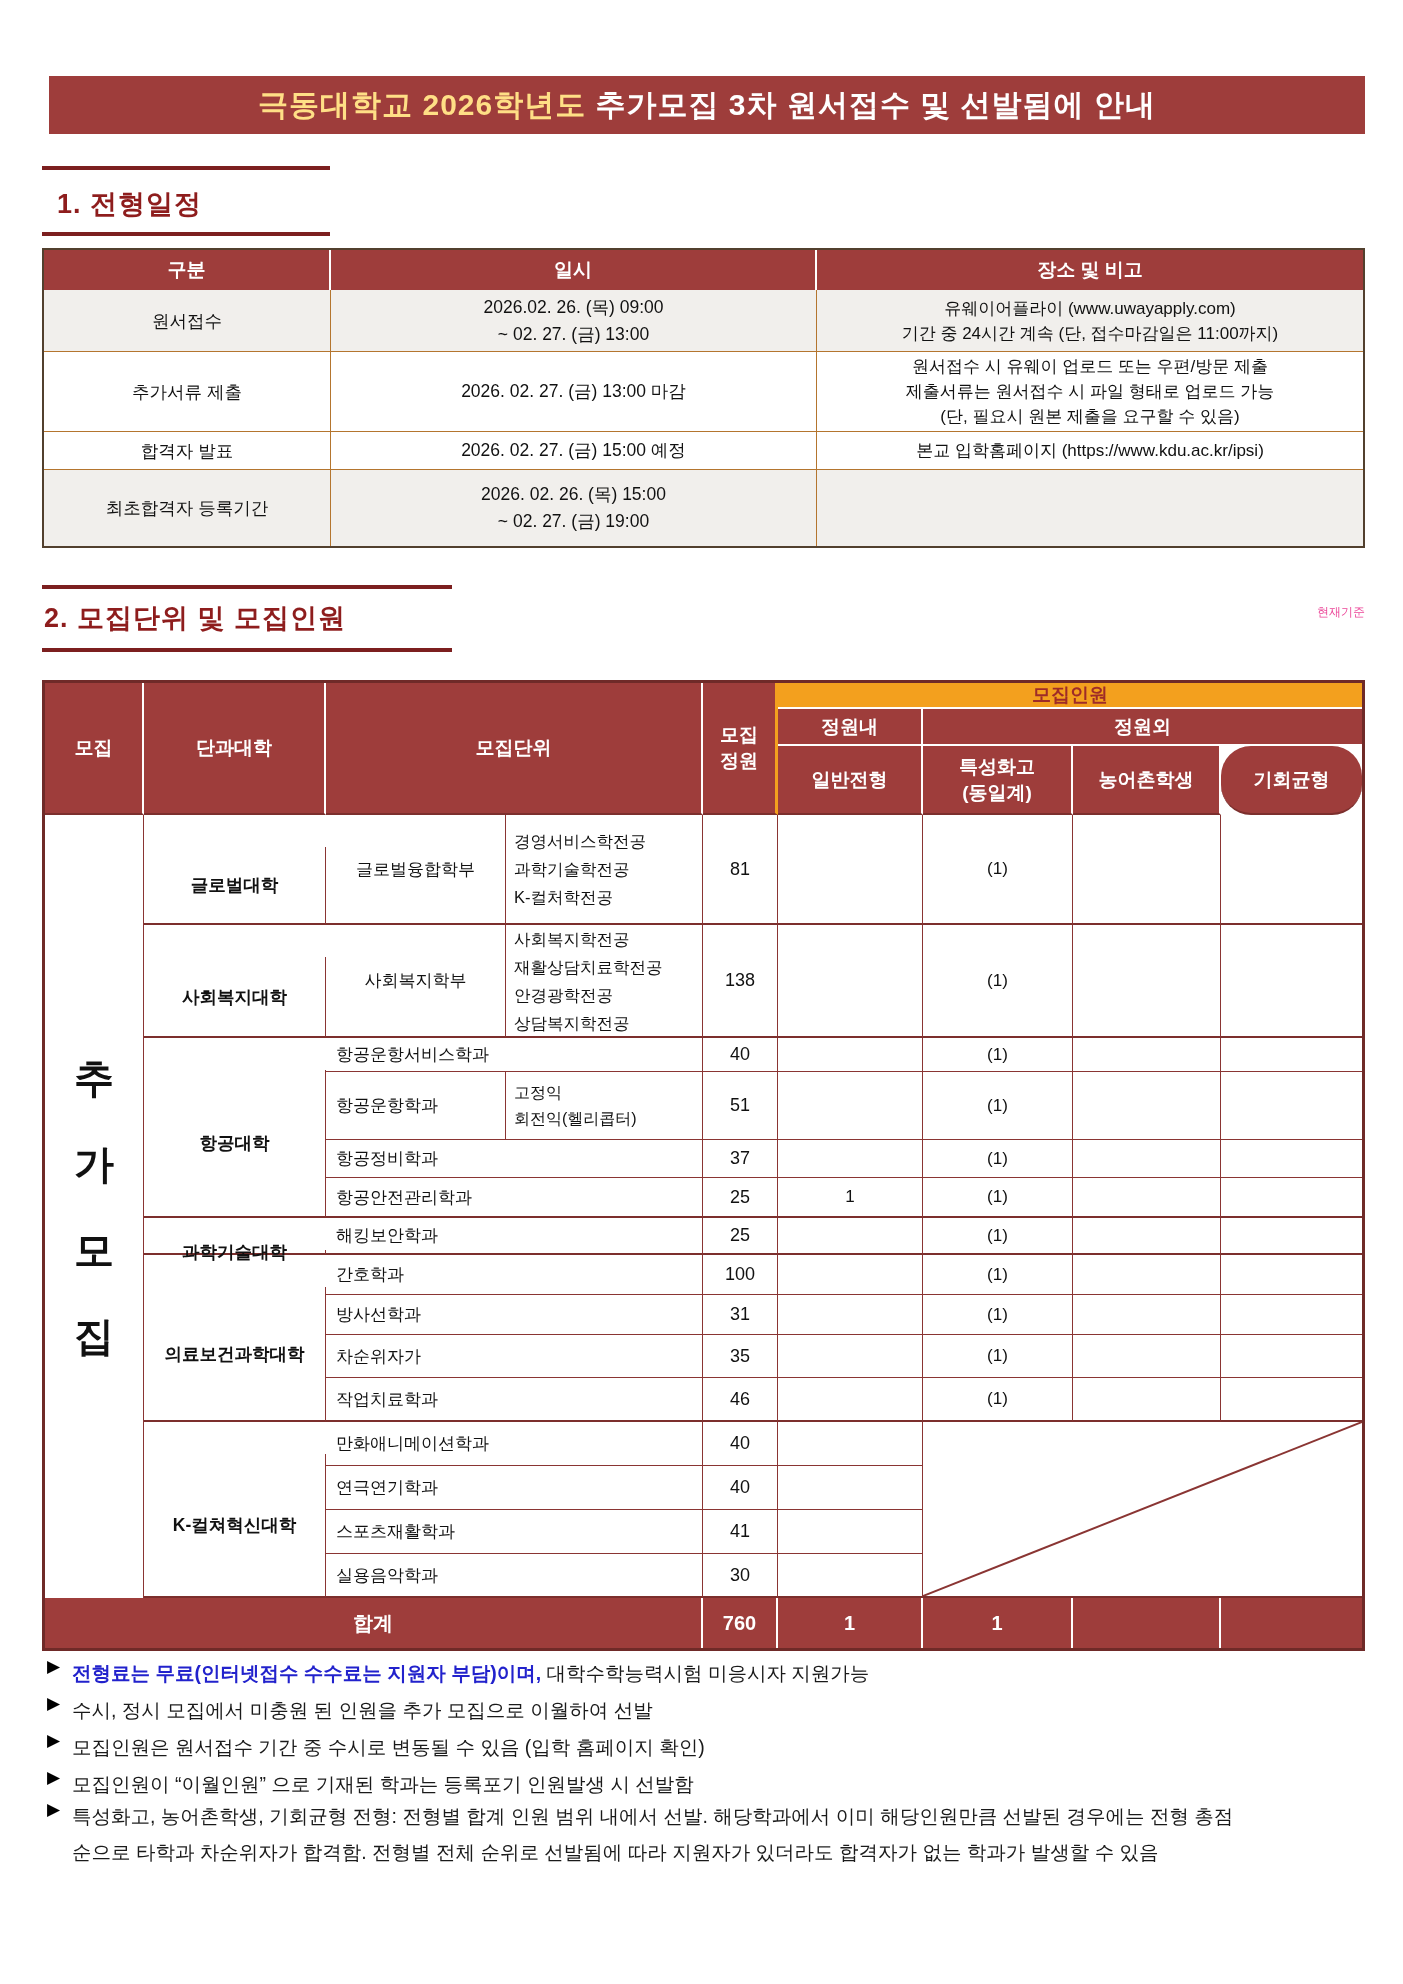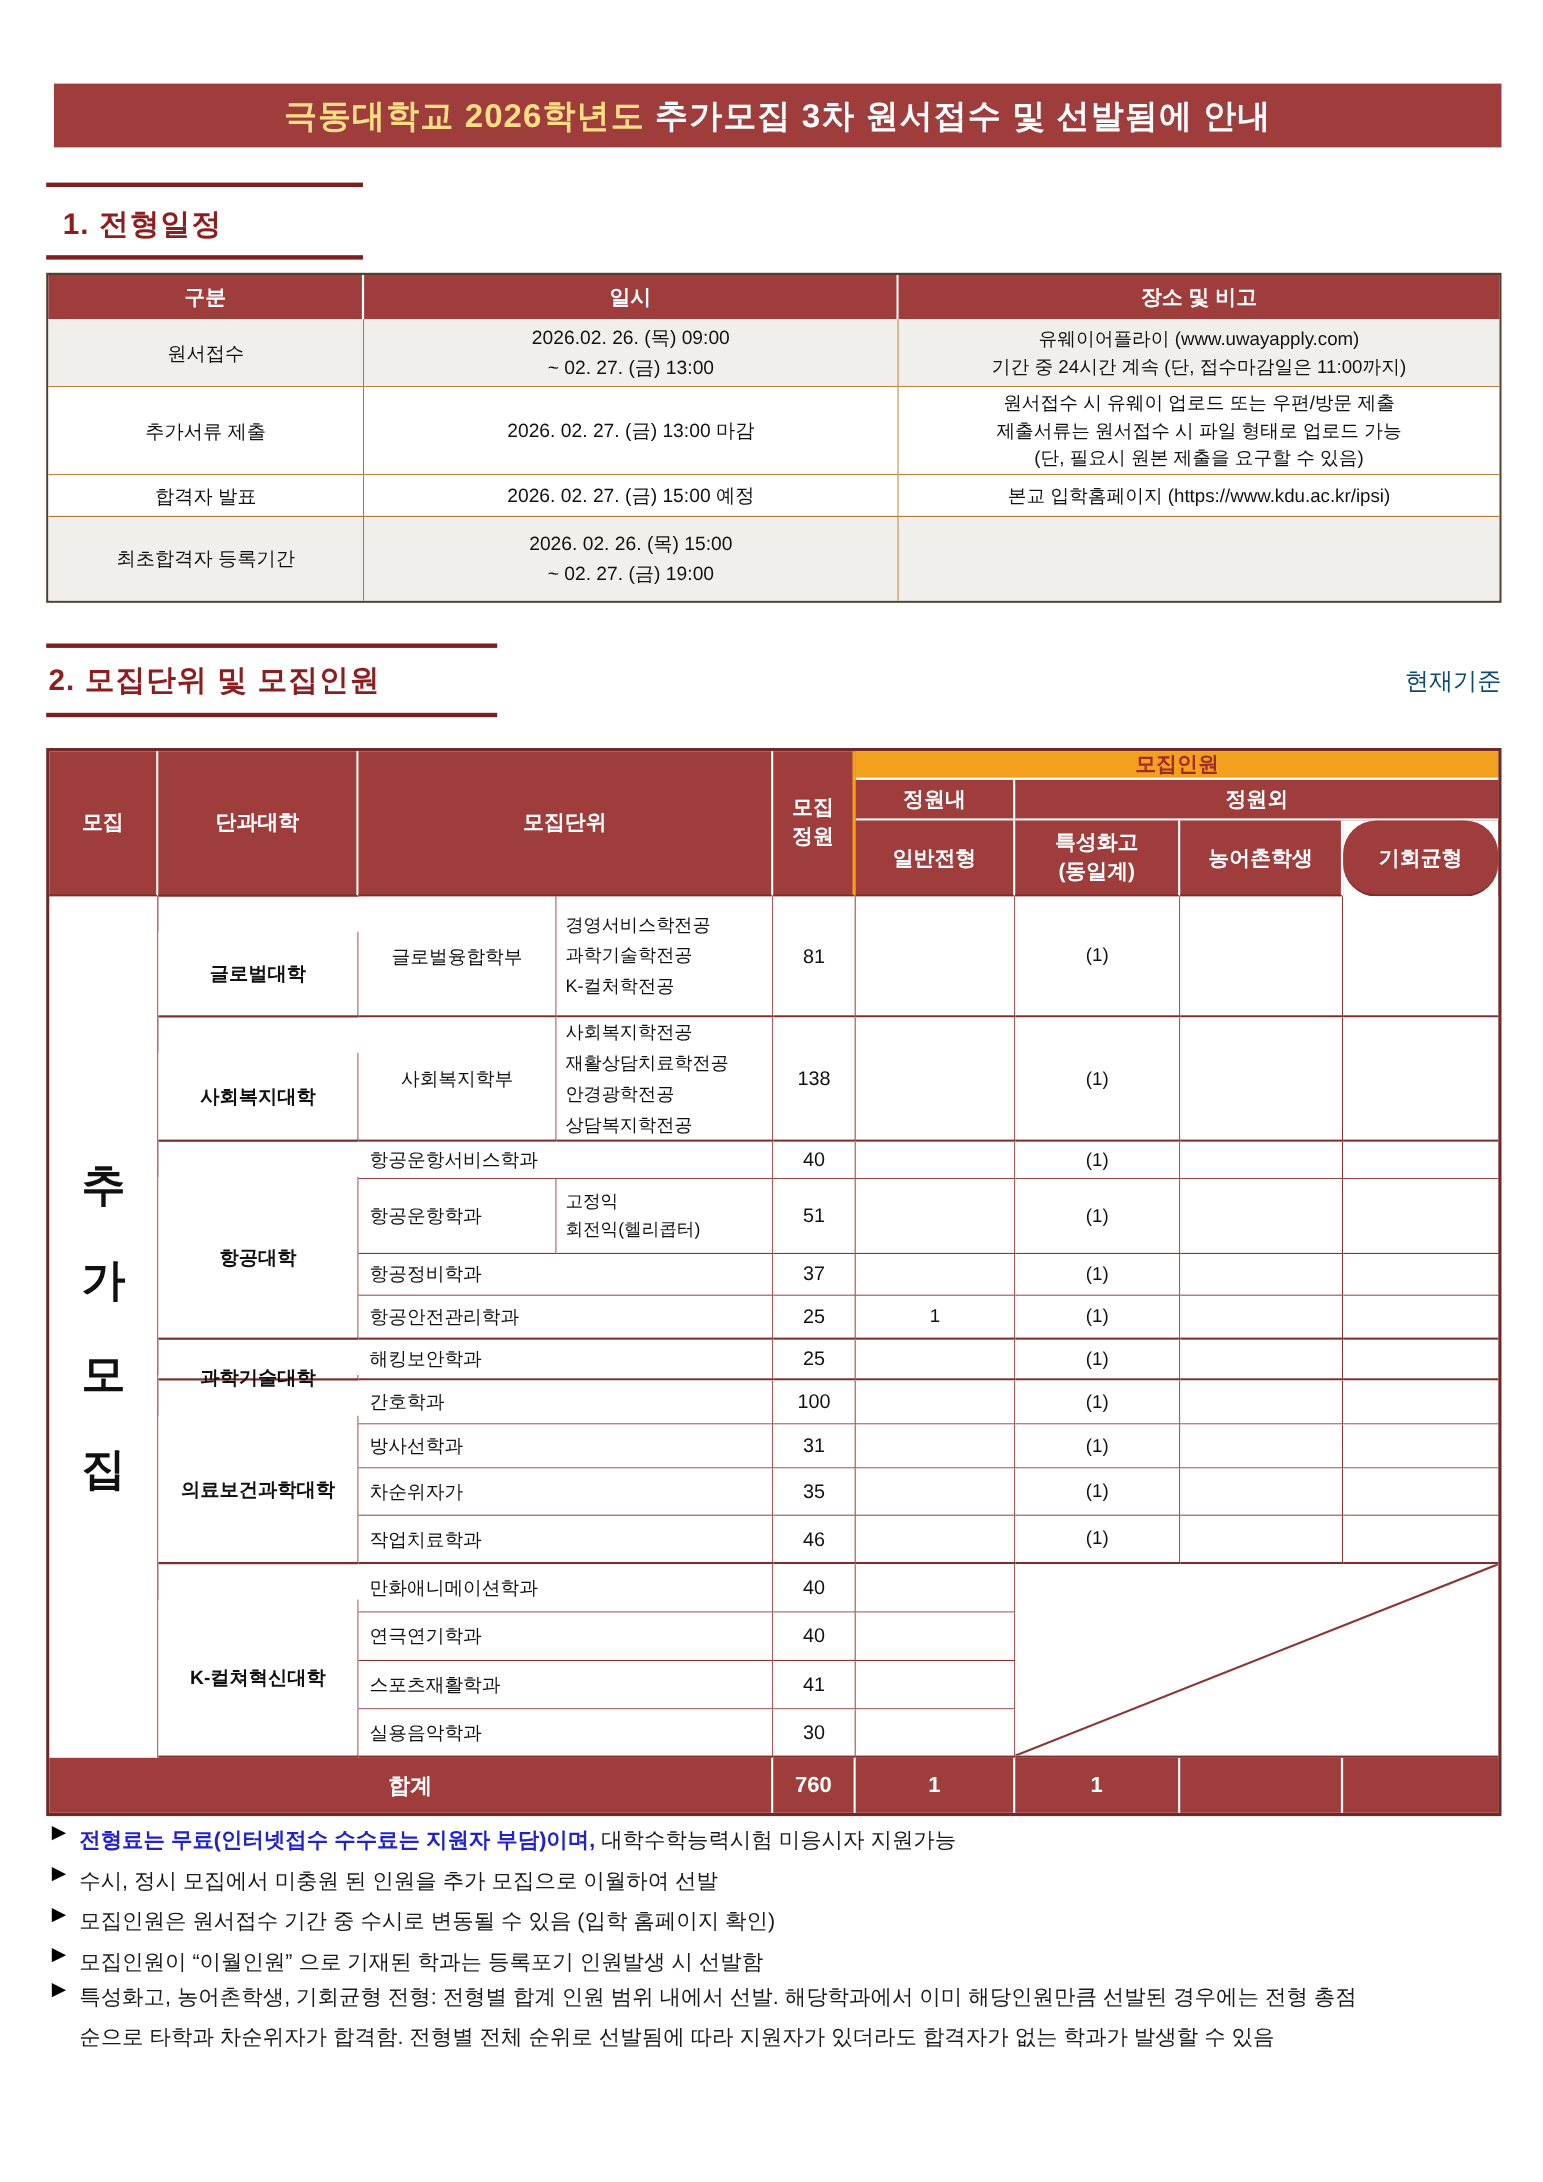--- a/index.html
+++ b/index.html
@@ -8,21 +8,21 @@
 
   
   .banner { position:absolute; left:49px; top:48px; width:1316px; height:58px; background:#9e3d3b;
             display:flex; align-items:center; justify-content:center; font-size:30px; font-weight:bold; letter-spacing:1px;margin-top:28px; }
   .banner .hl { color:#ffdf86; white-space:pre; }
   .banner .rest { color:#ffffff; white-space:pre; }
 
   
   .sec-line { position:absolute; height:4px; background:#7c1f1f; }
   .sec-title { position:absolute; color:#8e1d1d; font-weight:bold; font-size:27px; letter-spacing:1px; }
-  .right-note { position:absolute; color:#0c4a6e; font-size:22px; }
+  .right-note { position:absolute; color:#ec4899; font-size:12px; }
 
   
   .t1 { position:absolute; left:42px; top:248px; width:1323px; border:2px solid #52402e;
         display:grid; grid-template-columns:287px 486px 546px; grid-template-rows:40px 62px 80px 38px 76px; }
   .t1 .hc { background:#9e3d3b; color:#ffffff; font-weight:bold; font-size:19px;
             display:flex; align-items:center; justify-content:center; border-right:2px solid #ffffff; }
   .t1 .hc.nr { border-right:none; }
   .t1 .c { display:flex; flex-direction:column; align-items:center; justify-content:center;
            font-size:17.5px; color:#111111; border-right:1.5px solid #b4752e; border-bottom:1.5px solid #b4752e; text-align:center; }
   .t1 .c.nr { border-right:none; }

